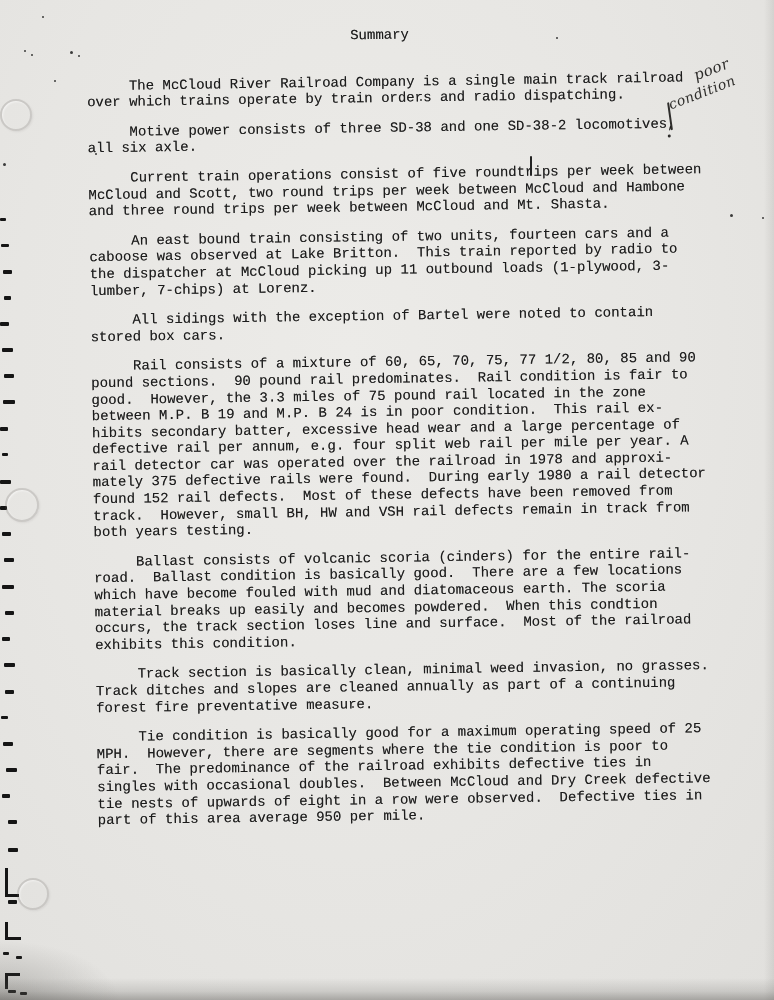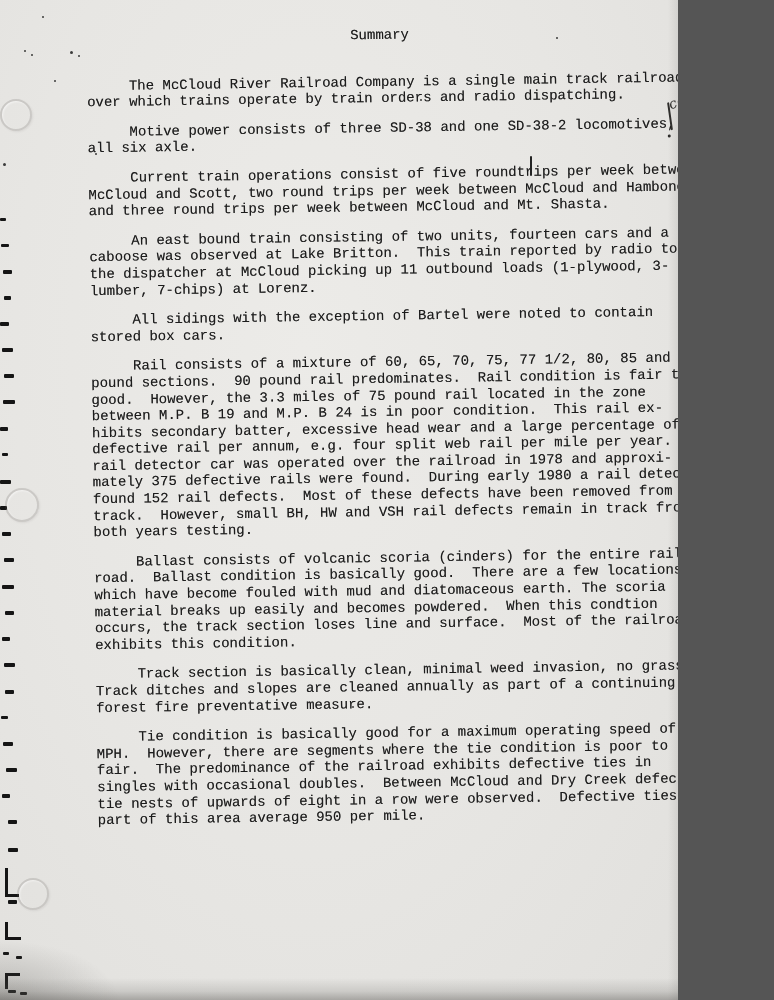--- a/index.html
+++ b/index.html
@@ -1,17 +1,17 @@
 <!DOCTYPE html>
 <html><head>
 <meta charset="utf-8">
 <style>
   html,body{margin:0;padding:0;background:#555;}
   .page{
-    position:relative;width:678px;height:1000px;overflow:hidden;
+    position:relative;width:774px;height:1000px;overflow:hidden;
     background:radial-gradient(ellipse at 45% 35%, #ecebe8 0%, #e7e6e3 55%, #e1e0dd 100%);
     font-family:"Liberation Mono","DejaVu Sans Mono",monospace;
     text-decoration:underline;
   }
   .edge-shade{
     position:absolute;left:0;right:0;bottom:0;height:22px;pointer-events:none;
     background:linear-gradient(to bottom, rgba(90,88,84,0) 0%, rgba(90,88,84,0.18) 60%, rgba(66,64,60,0.38) 100%);
   }
   .corner-shade{
     position:absolute;left:0;bottom:0;width:120px;height:60px;pointer-events:none;

